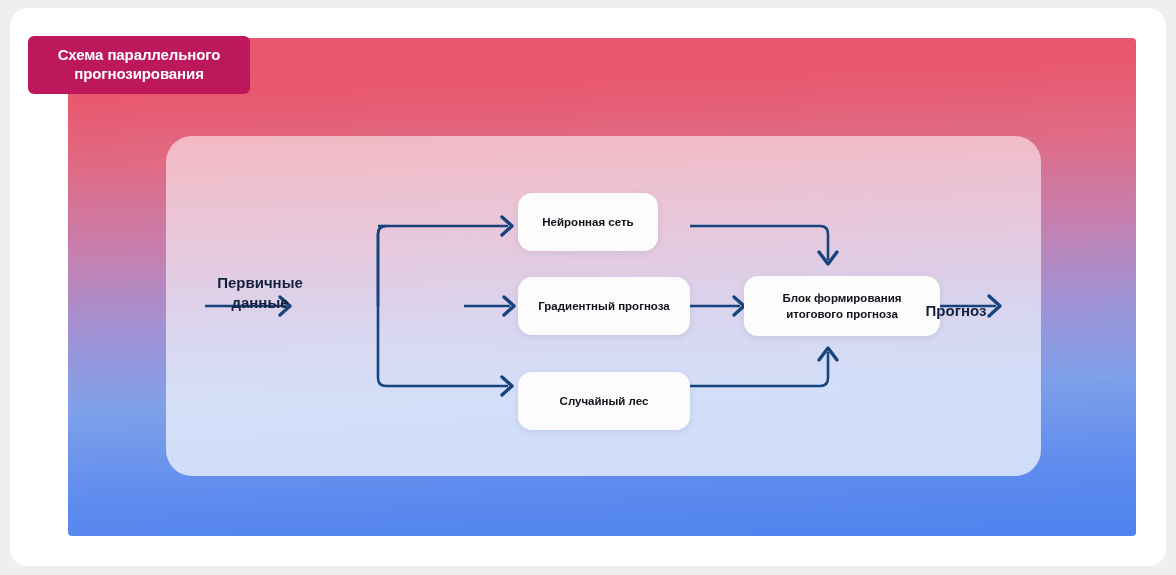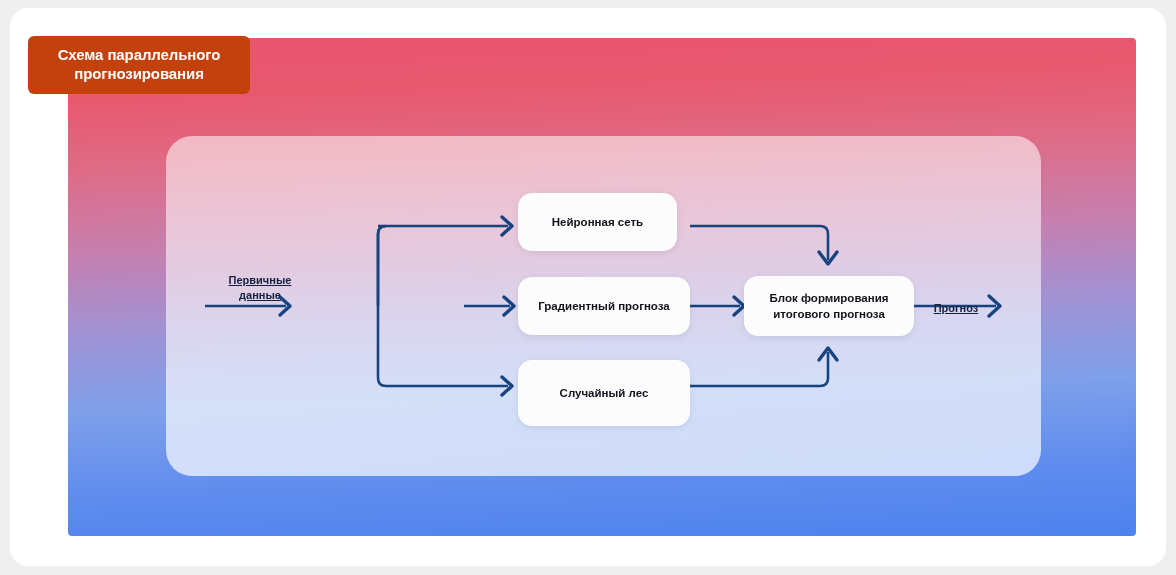--- a/index.html
+++ b/index.html
@@ -58,21 +58,21 @@
         rgba(255,255,255,0.58) 40%,
         rgba(255,255,255,0.66) 75%,
         rgba(255,255,255,0.70) 100%);
   }
   .title-badge {
     position: absolute;
     left: 18px;
     top: 28px;
     width: 222px;
     padding: 9px 12px 11px 12px;
-    background: #c2410c;
+    background: #be185d;
     border-radius: 6px;
     color: #ffffff;
     font-size: 15px;
     font-weight: bold;
     line-height: 1.28;
     text-align: center;
     letter-spacing: -0.1px;
     z-index: 40;
     box-sizing: border-box;
   }
@@ -90,26 +90,25 @@
     align-items: center;
     justify-content: center;
     z-index: 20;
     box-sizing: border-box;
     padding: 4px 10px;
   }
   .node span { display: block; }
   .edge-label {
     position: absolute;
     color: #14213d;
-    font-size: 11px;
+    font-size: 15px;
     font-weight: bold;
     line-height: 1.35;
     text-align: center;
     z-index: 25;
-    text-decoration: underline;
   }
   svg.wires {
     position: absolute;
     left: 0;
     top: 0;
     width: 1068px;
     height: 498px;
     z-index: 10;
     overflow: visible;
   }
@@ -179,39 +178,39 @@
       <div class="edge-label" style="left:146px; top:235px; width:92px;">
         <span>Первичные</span>
         <span>данные</span>
       </div>
 
       <div class="edge-label" style="left:852px; top:263px; width:72px;">
         <span>Прогноз</span>
       </div>
 
 
-      <div class="node" style="left:450px; top:155px; width:159px; height:58px;">
+      <div class="node" style="left:450px; top:155px; width:140px; height:58px;">
         <div>
           <span>Нейронная сеть</span>
         </div>
       </div>
 
       <div class="node" style="left:450px; top:239px; width:172px; height:58px;">
         <div>
           <span>Градиентный прогноза</span>
         </div>
       </div>
 
-      <div class="node" style="left:450px; top:322px; width:172px; height:66px;">
+      <div class="node" style="left:450px; top:334px; width:172px; height:58px;">
         <div>
           <span>Случайный лес</span>
         </div>
       </div>
 
-      <div class="node" style="left:676px; top:238px; width:170px; height:60px;">
+      <div class="node" style="left:676px; top:238px; width:196px; height:60px;">
         <div>
           <span>Блок формирования</span>
           <span>итогового прогноза</span>
         </div>
       </div>
 
     </div>
 
     <div class="title-badge">
       <span>Схема параллельного</span>

